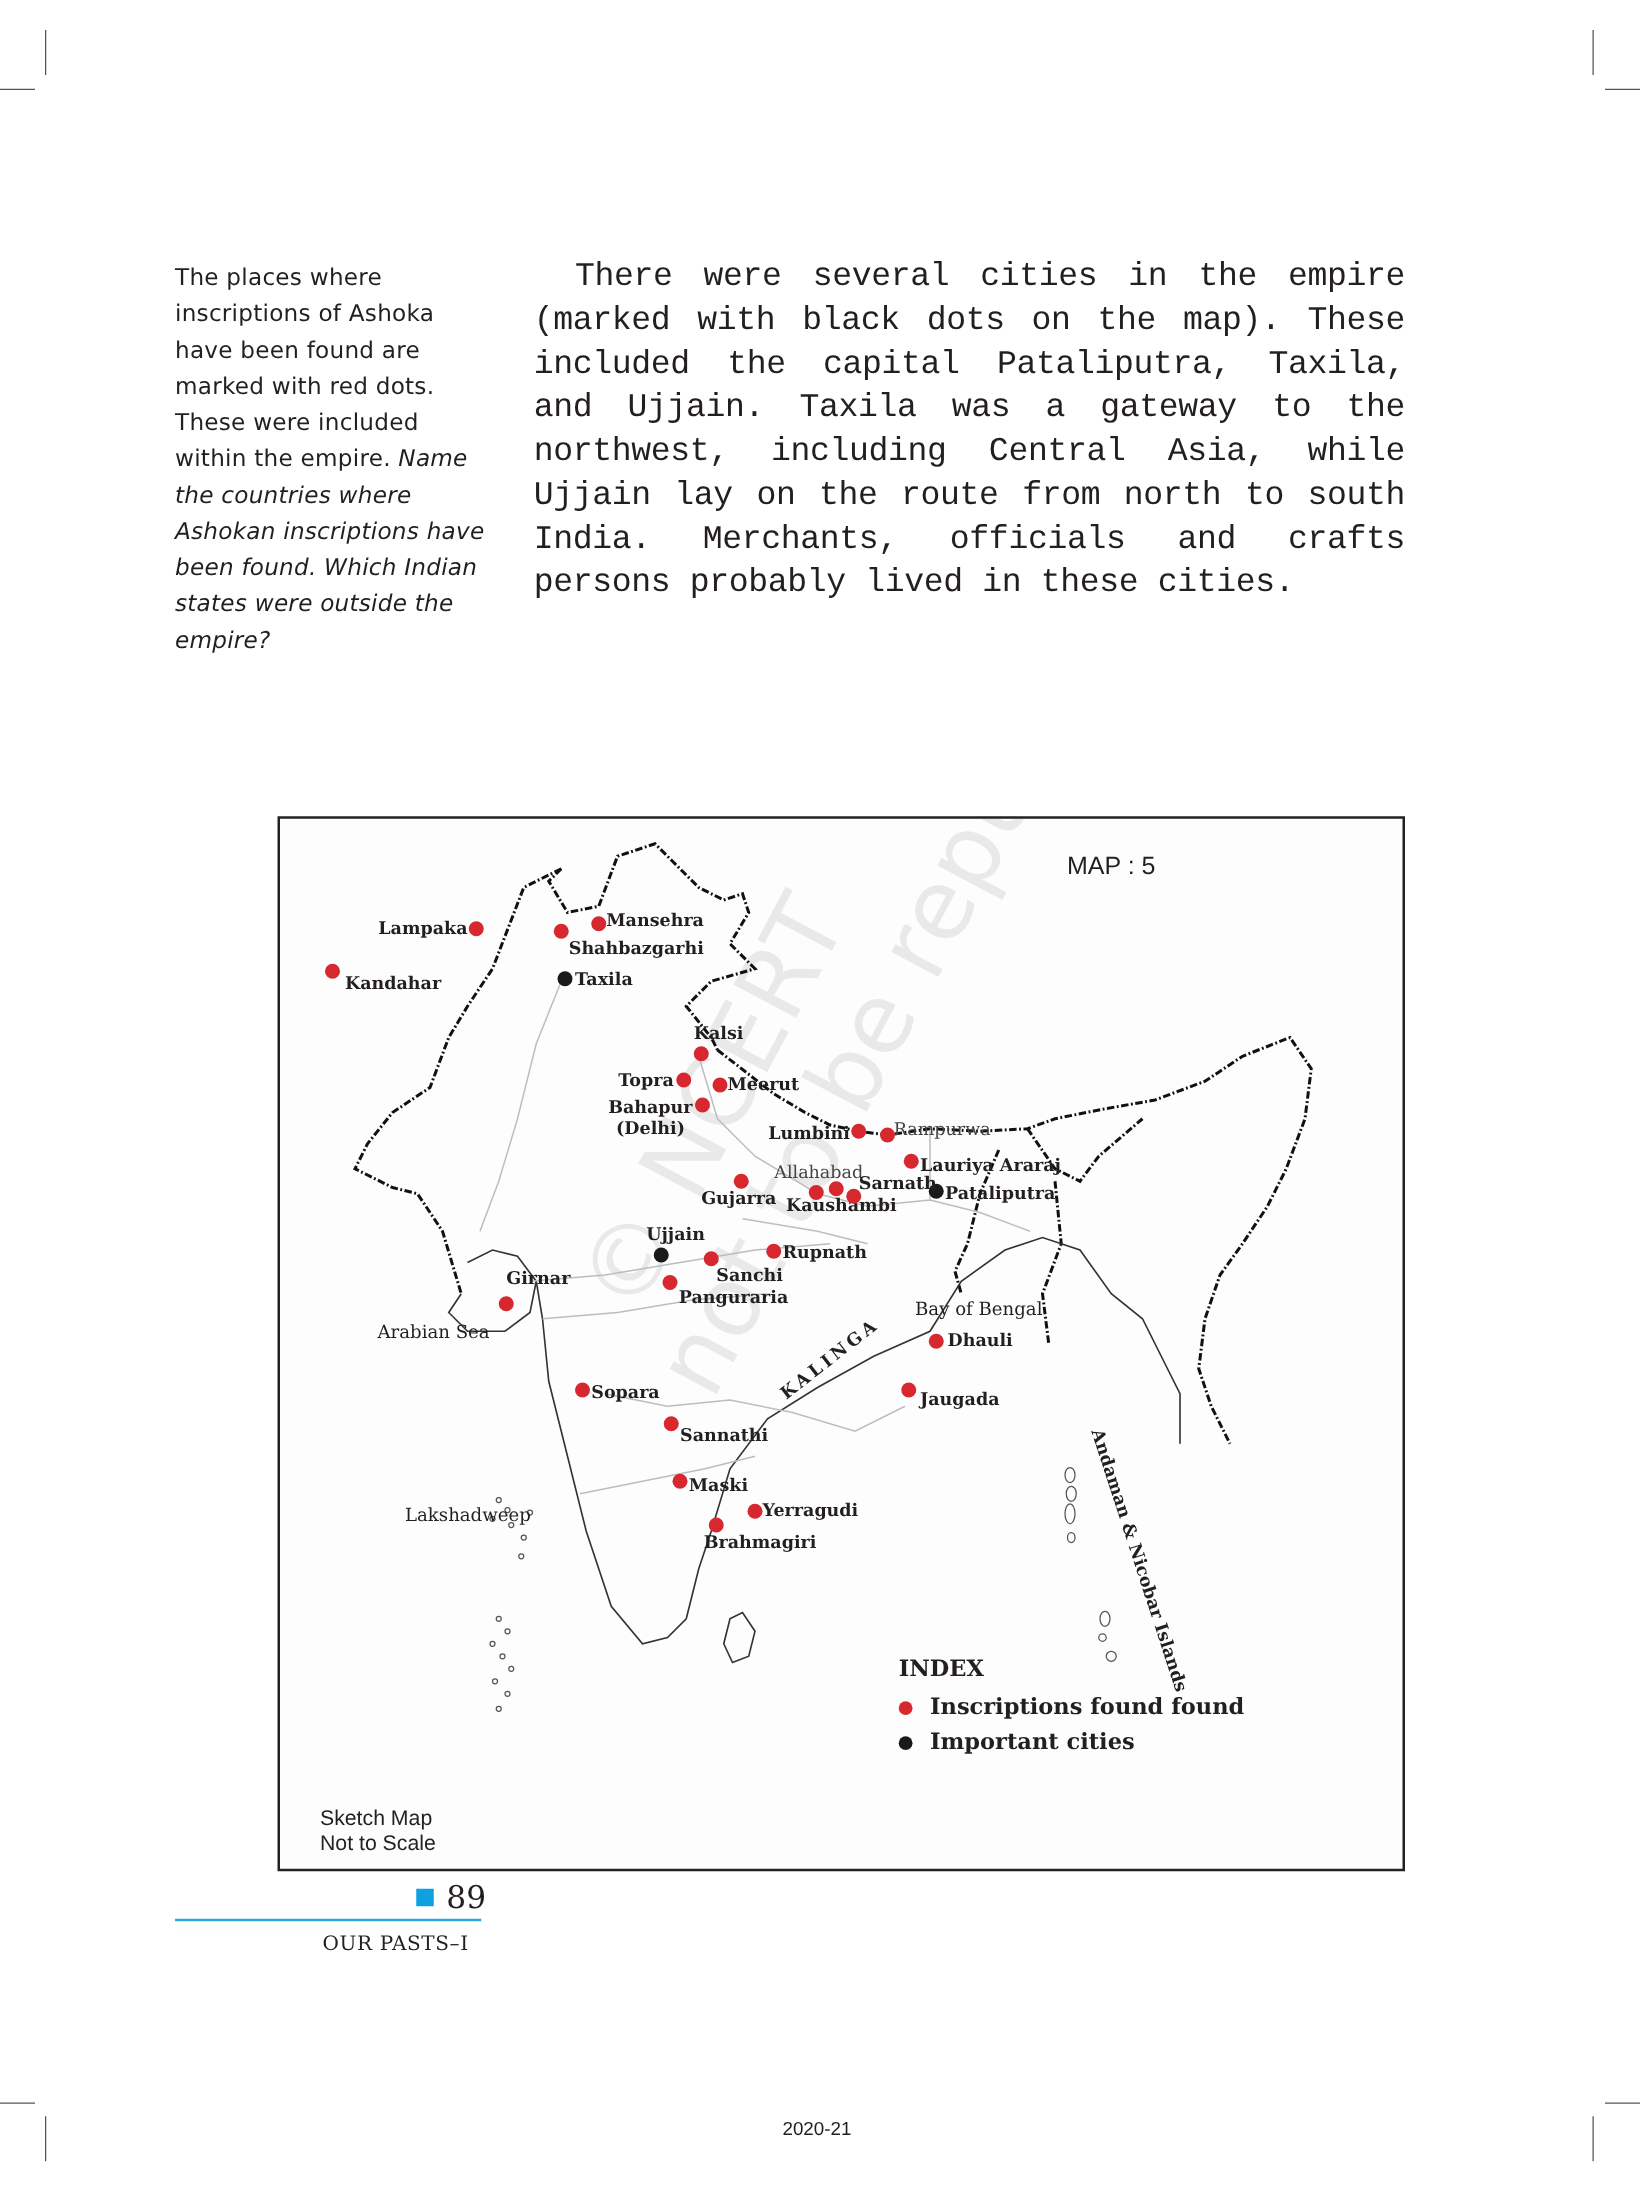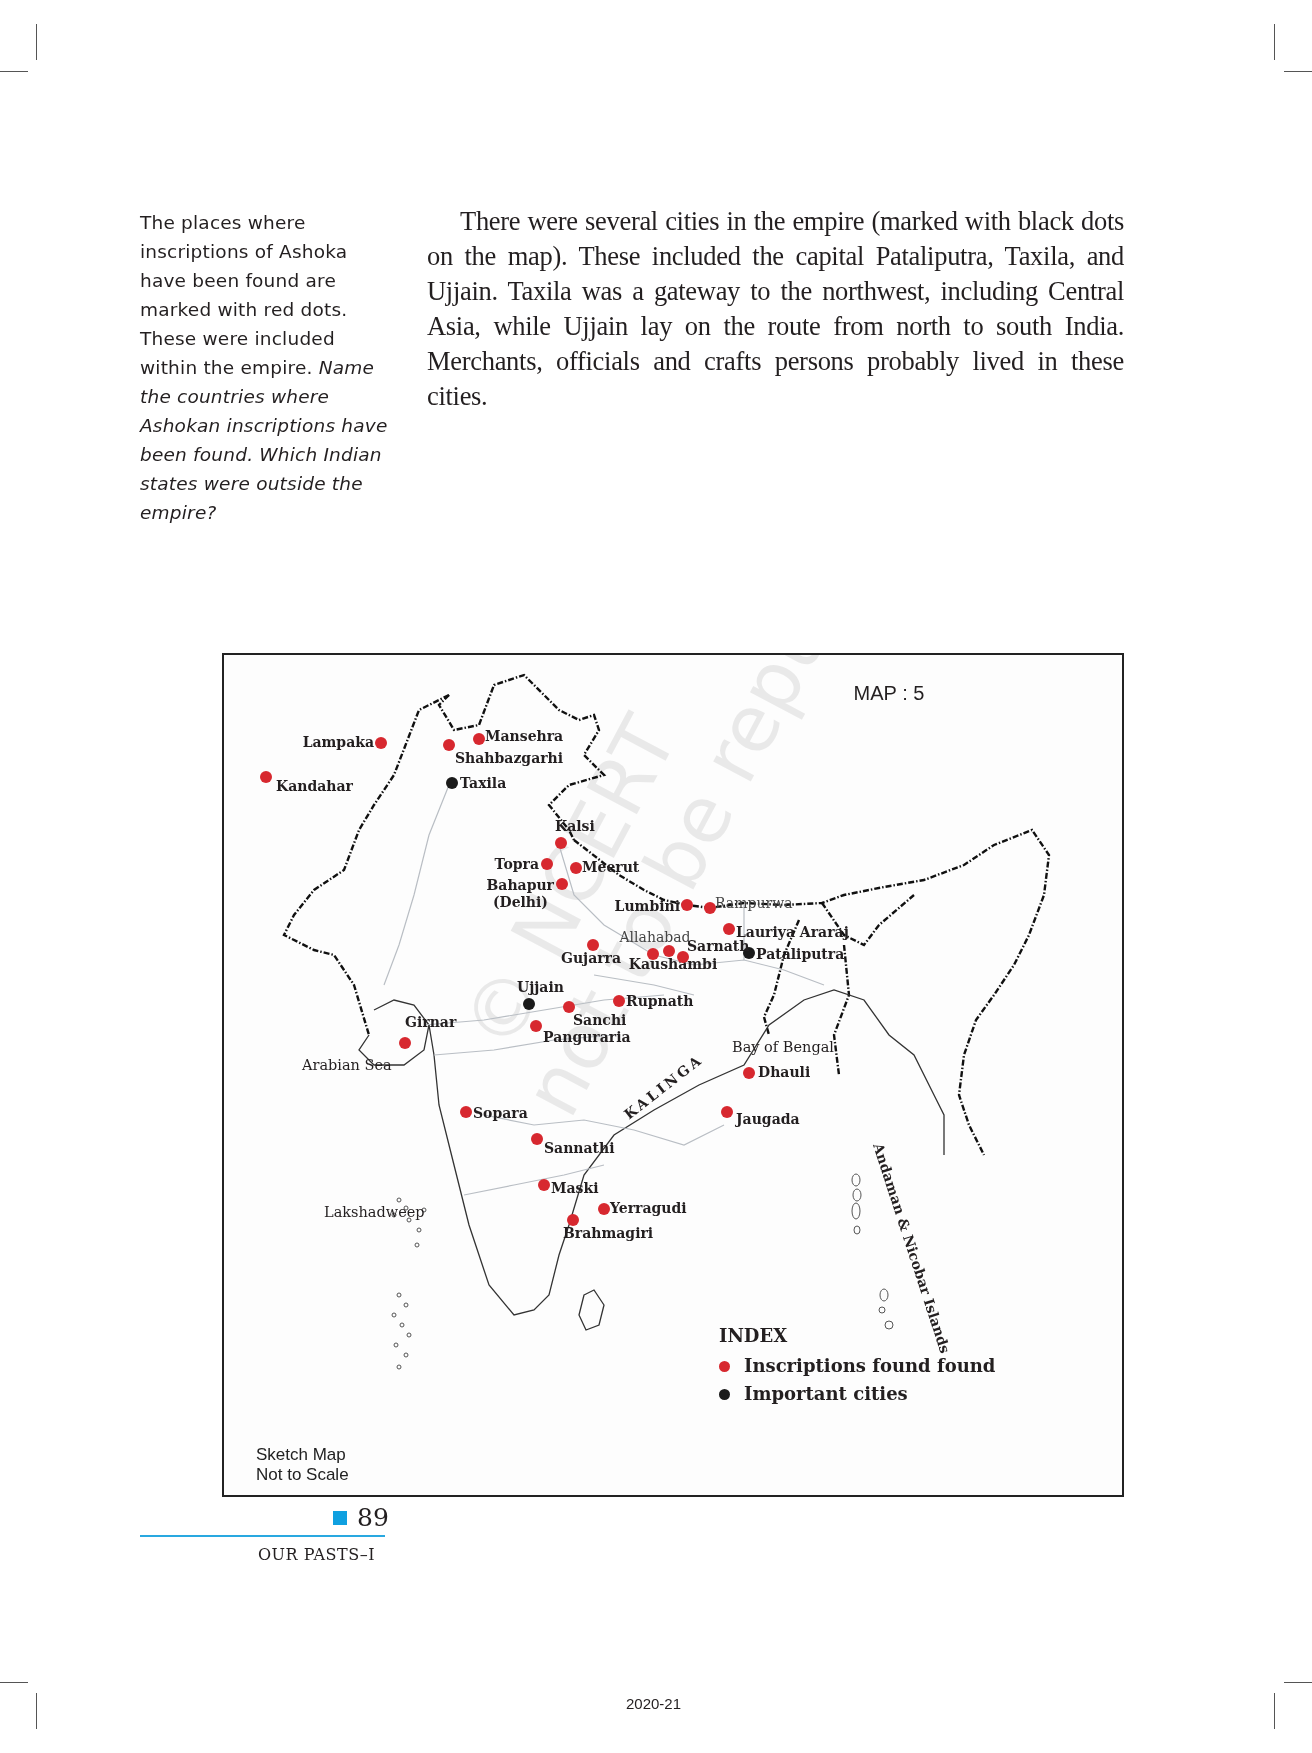--- a/index.html
+++ b/index.html
@@ -1,20 +1,20 @@
 <!DOCTYPE html>
 <html><head>
 <meta charset="utf-8">
 <style>
   html, body { margin:0; padding:0; background:#ffffff; }
   body { width:1312px; height:1753px; position:relative; overflow:hidden; color:#231f20; }
   .crop { position:absolute; background:#555; }
   .sidenote { position:absolute; left:140px; top:208px; width:250px; font-family:"DejaVu Sans", sans-serif; font-size:18.5px; line-height:29px; letter-spacing:0.2px; color:#231f20; }
   .sidenote .it { font-style:italic; }
-  .body-text { position:absolute; left:427px; top:204px; width:697px; font-family:Liberation Serif, serif; font-size:26.5px; line-height:35px; text-align:justify; color:#231f20; letter-spacing:-0.3px; }
+  .body-text { position:absolute; left:427px; top:204px; width:697px; font-family:Liberation Mono, monospace; font-size:26.5px; line-height:35px; text-align:justify; color:#231f20; letter-spacing:-0.3px; }
   .body-text p { margin:0; text-indent:33px; }
   .body-text p.last { text-align-last:justify; }
   .map-box { position:absolute; left:222px; top:653px; width:898px; height:840px; border:2px solid #222; background:#fdfdfd; overflow:hidden; }
   .map-box svg { position:absolute; left:0; top:0; }
   .map-title { position:absolute; left:440px; top:24px; width:450px; text-align:center; font-family:Liberation Sans, sans-serif; font-size:20px; line-height:29px; color:#231f20; }
   .map-title .bold { font-weight:bold; }
   .sketch-note { position:absolute; left:32px; top:790px; font-family:"Liberation Sans", sans-serif; font-size:17px; line-height:20px; color:#222; }
   .legend { position:absolute; left:476px; top:670px; font-family:"DejaVu Serif", serif; font-weight:bold; color:#231f20;margin-left:19px; }
   .legend .head { font-size:18px; margin-bottom:6px; }
   .legend .row { font-size:18px; line-height:28px; display:flex; align-items:center; }

